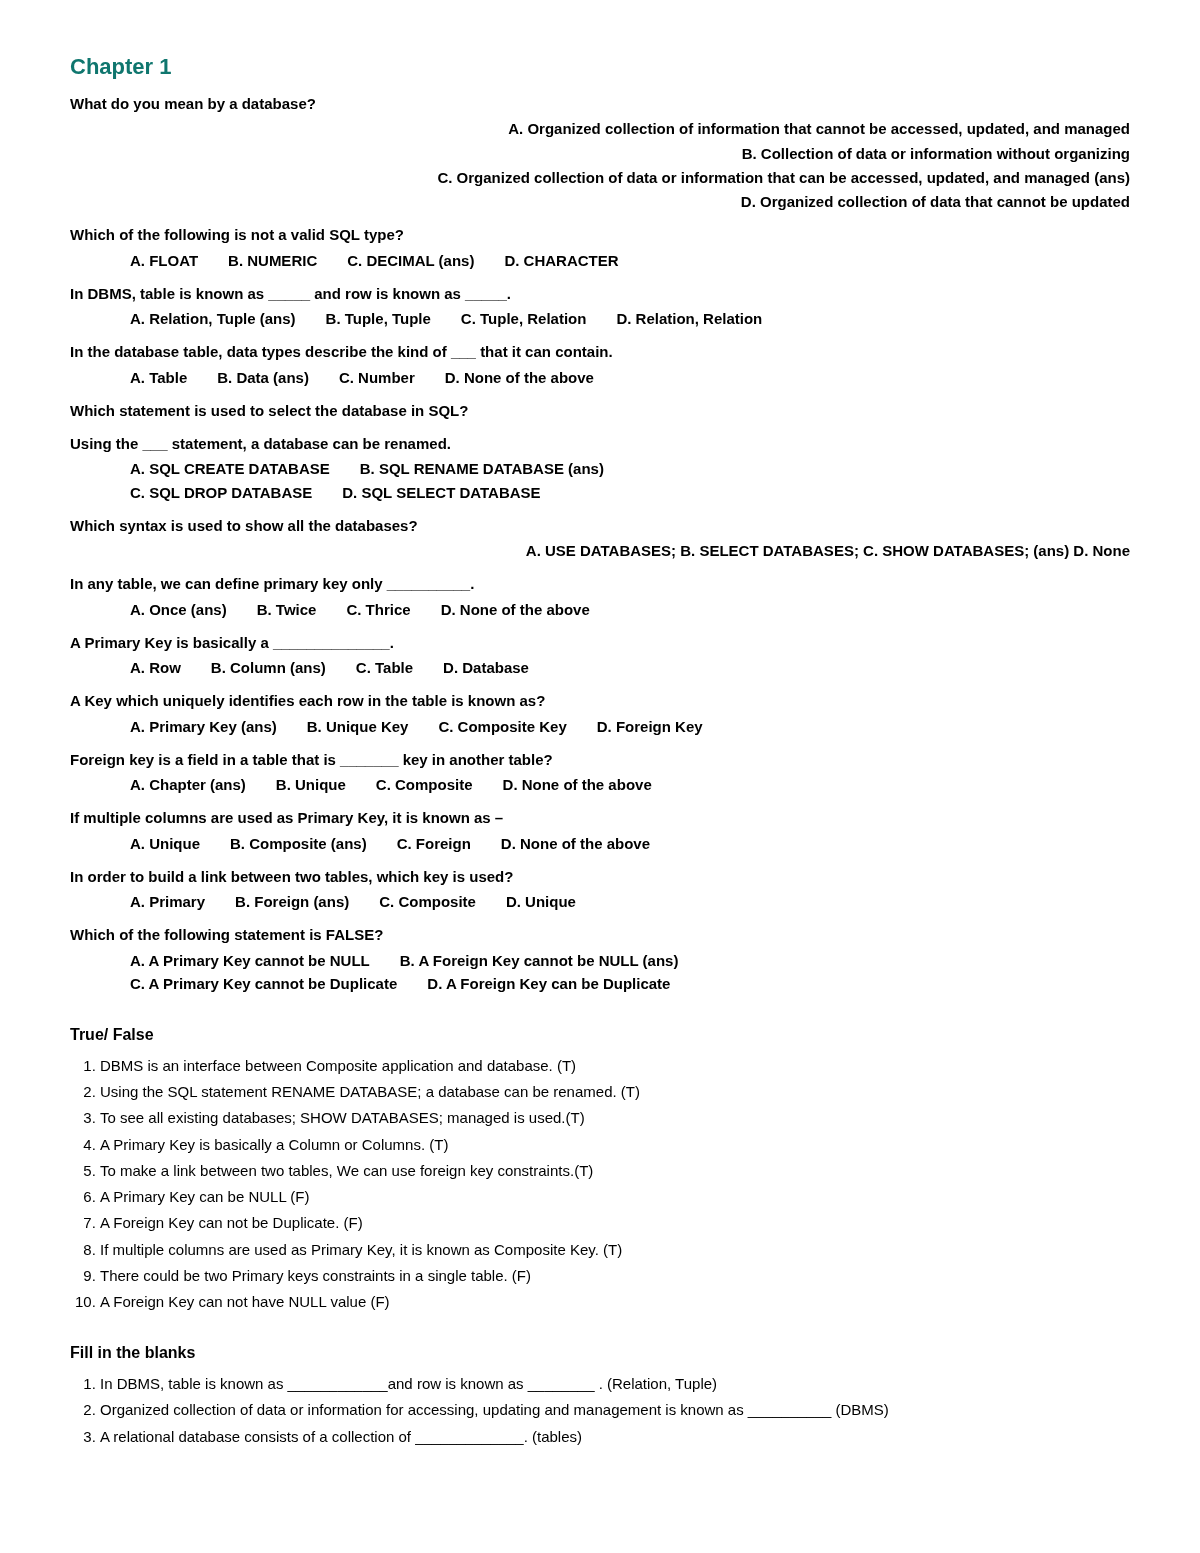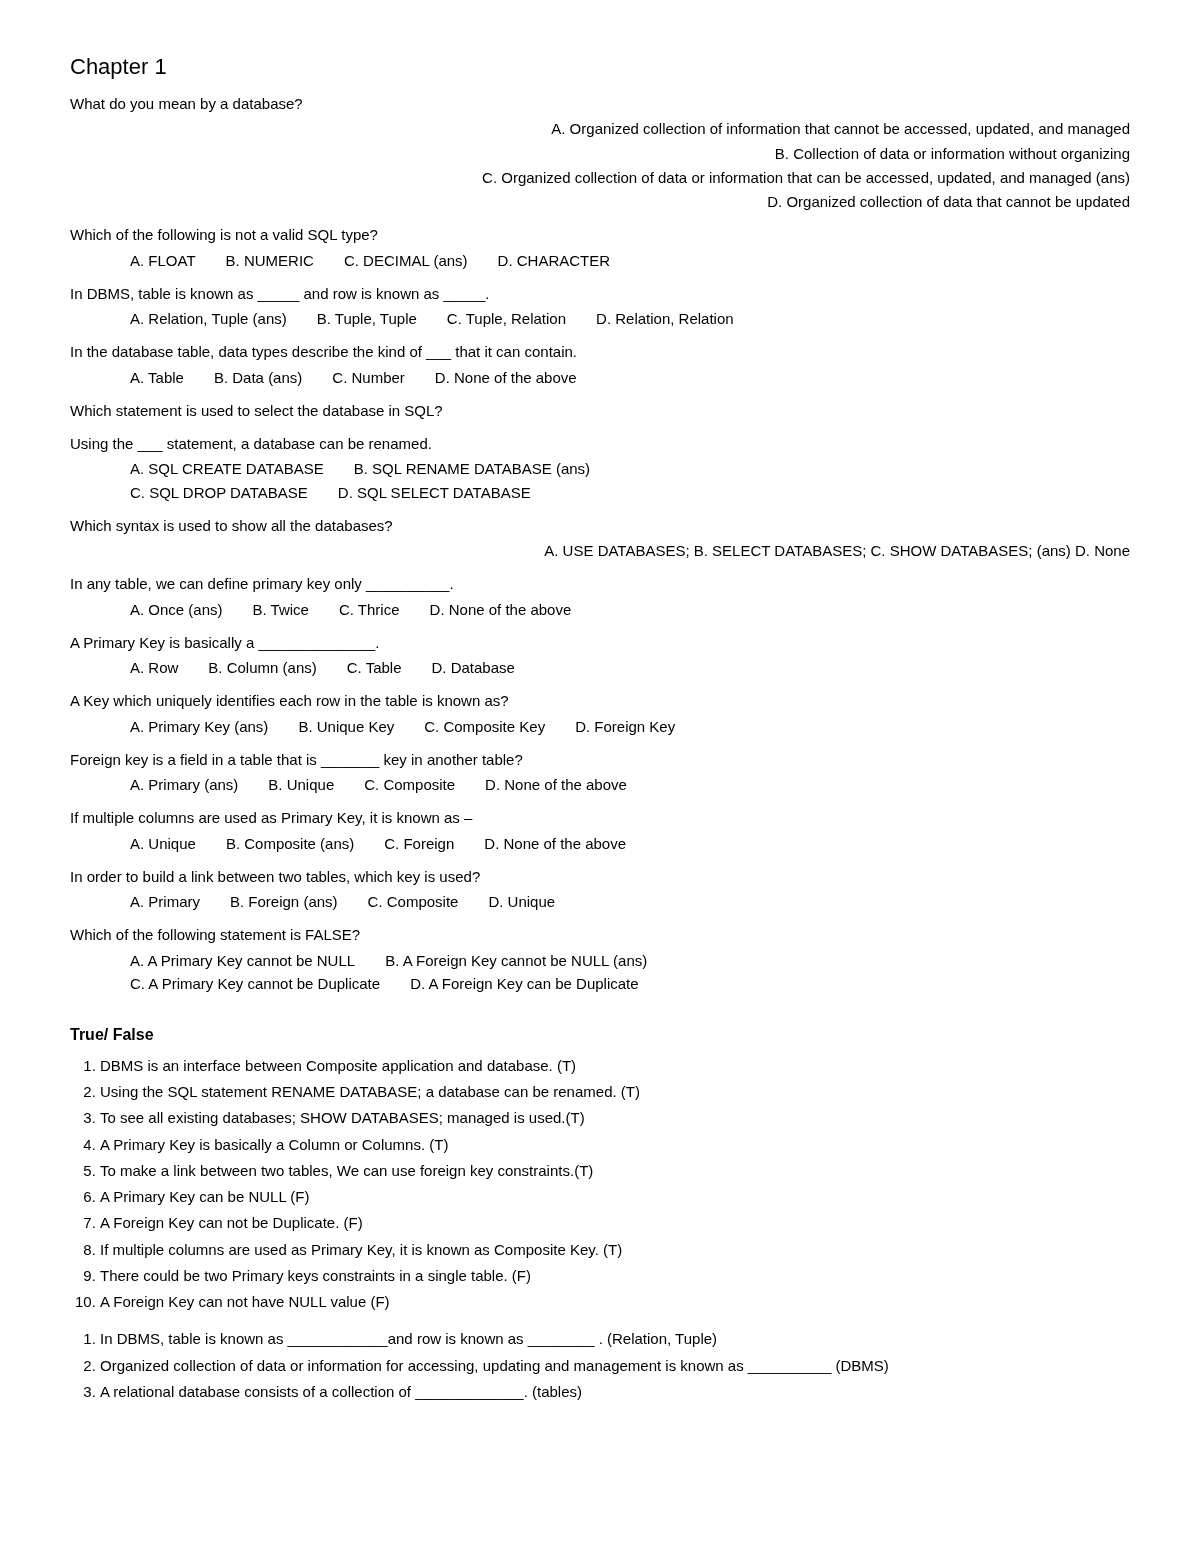--- a/index.html
+++ b/index.html
@@ -10,27 +10,28 @@
     body {
       font-family: Arial, sans-serif;
       font-size: 15px;
       color: #000;
       background: #fff;
       padding: 50px 70px;
       max-width: 1200px;
       line-height: 1.55;
     }
     .chapter-title {
-      color: #000000;
+      color: #0f766e;
       font-size: 22px;
-      font-weight: normal;
+      font-weight: bold;
       margin-bottom: 8px;
     }
     .question-block {
       margin-bottom: 10px;
+      font-weight: bold;
     }
     .question-text {
       margin-bottom: 2px;
     }
     .options-row {
       display: flex;
       flex-wrap: wrap;
       gap: 14px 30px;
       padding-left: 60px;
     }
@@ -145,21 +146,21 @@
       <div class="options-row">
         <span>A. Primary Key  (ans)</span>
         <span>B. Unique Key</span>
         <span>C. Composite Key</span>
         <span>D. Foreign Key</span>
       </div>
     </div>
     <div class="question-block">
       <div class="question-text">Foreign key is a field in a table that is _______ key in another table?</div>
       <div class="options-row">
-        <span>A. Primary (ans)</span>
+        <span>A. Chapter (ans)</span>
         <span>B. Unique</span>
         <span>C. Composite</span>
         <span>D. None of the above</span>
       </div>
     </div>
     <div class="question-block">
       <div class="question-text">If multiple columns are used as Primary Key, it is known as –</div>
       <div class="options-row">
         <span>A. Unique</span>
         <span>B. Composite (ans)</span>
@@ -201,18 +202,19 @@
       <li>A Foreign Key can not be Duplicate. (F)</li>
       <li>If multiple columns are used as Primary Key, it is known as Composite Key. (T)</li>
       <li>There could be two Primary keys constraints in a single table. (F)</li>
       <li>A Foreign Key can not have NULL value (F)</li>
     </ol>
 </div>
 
 <div class="gap"></div>
 
 <div>
+  <div class="section-title">Fill in the blanks</div>
   <ol class="numbered-list" id="fb-list">
       <li>In DBMS, table is known as ____________and row is known as ________ . (Relation, Tuple)</li>
       <li>Organized collection of data or information for accessing, updating and management is known as __________ (DBMS)</li>
       <li>A relational database consists of a collection of _____________. (tables)</li>
     </ol>
 </div>
 
 </body></html>

